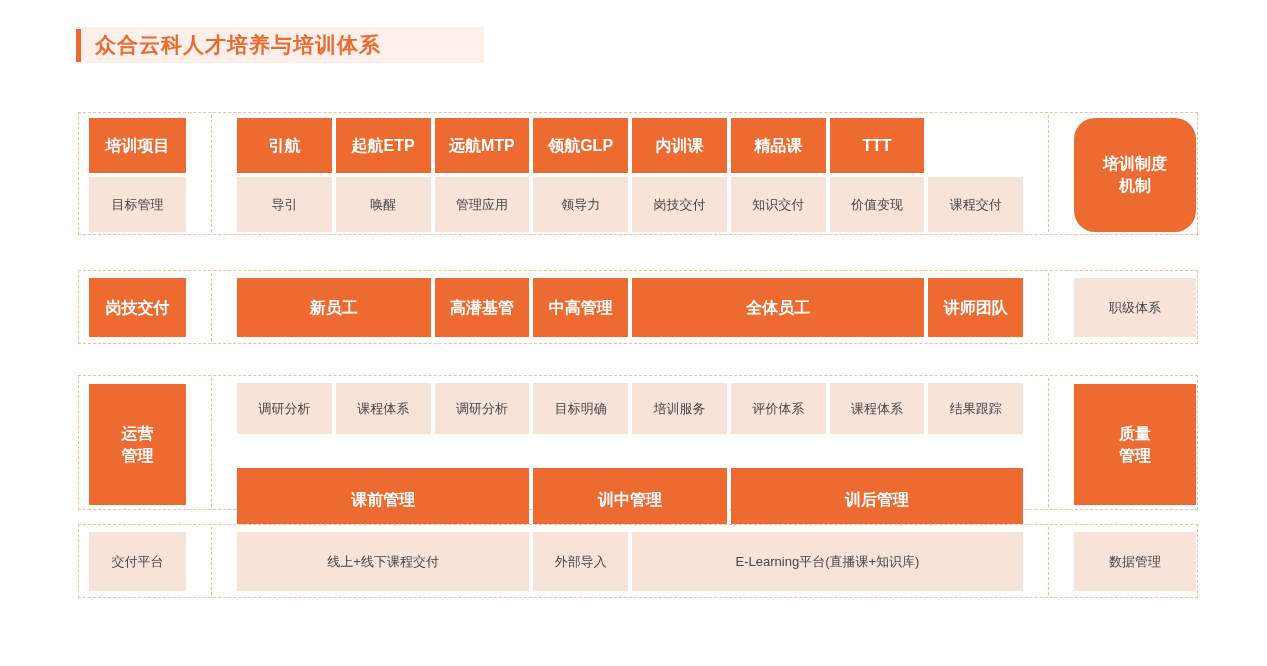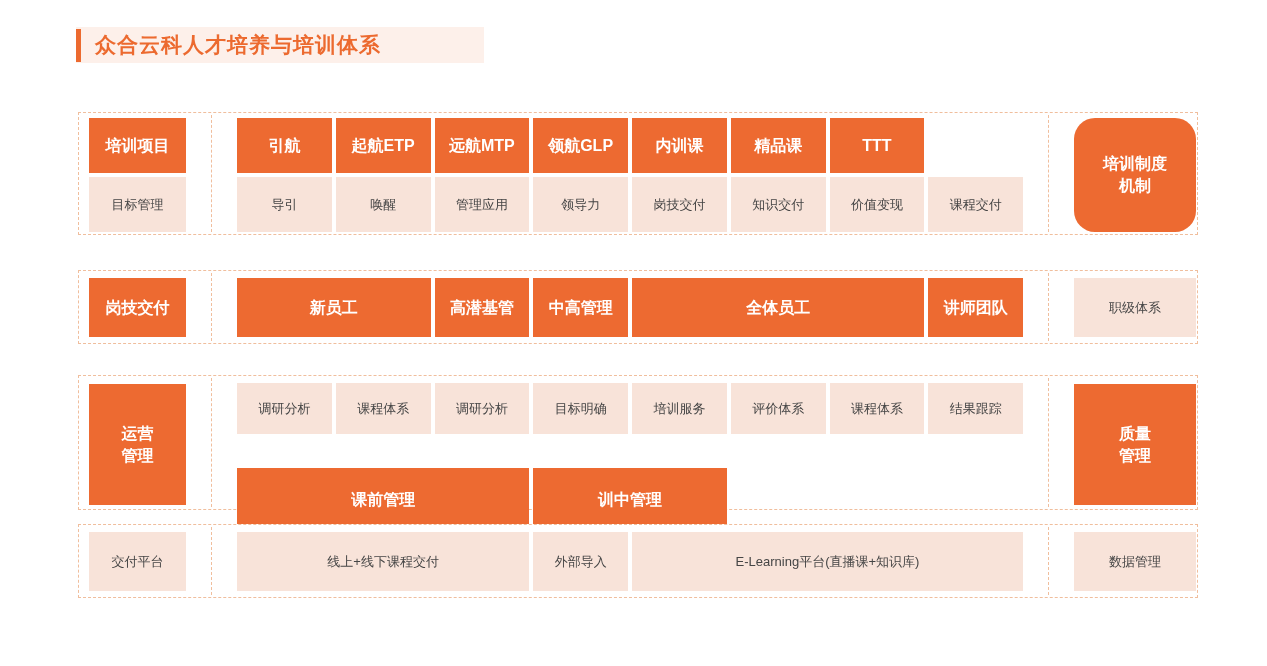--- a/index.html
+++ b/index.html
@@ -173,20 +173,21 @@
       <div class="box box-light">调研分析</div>
       <div class="box box-light">目标明确</div>
       <div class="box box-light">培训服务</div>
       <div class="box box-light">评价体系</div>
       <div class="box box-light">课程体系</div>
       <div class="box box-light">结果跟踪</div>
     </div>
     <div class="grid-r3-bottom">
       <div class="box box-orange span-3">课前管理</div>
       <div class="box box-orange span-2">训中管理</div>
+      <div class="box box-orange span-3">训后管理</div>
     </div>
   </div>
 
   <div class="vsep vsep-right"></div>
   <div class="zone-right">
     <div class="box box-orange">
       <span>质量</span>
       <span>管理</span>
     </div>
   </div>

